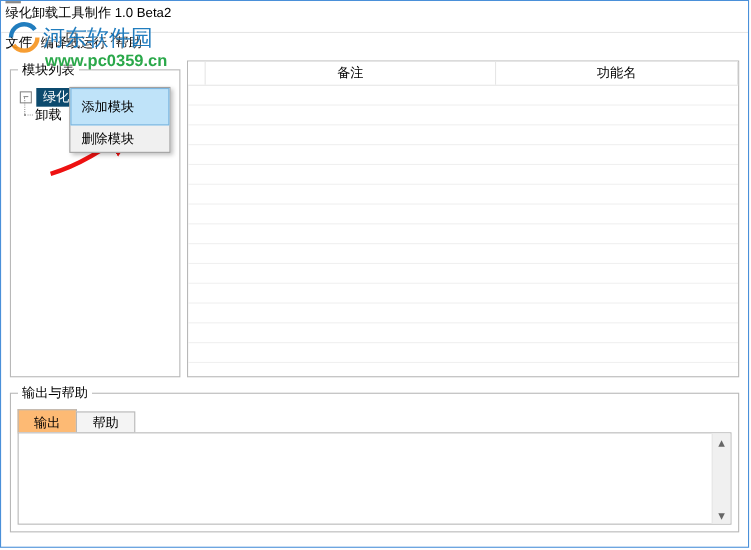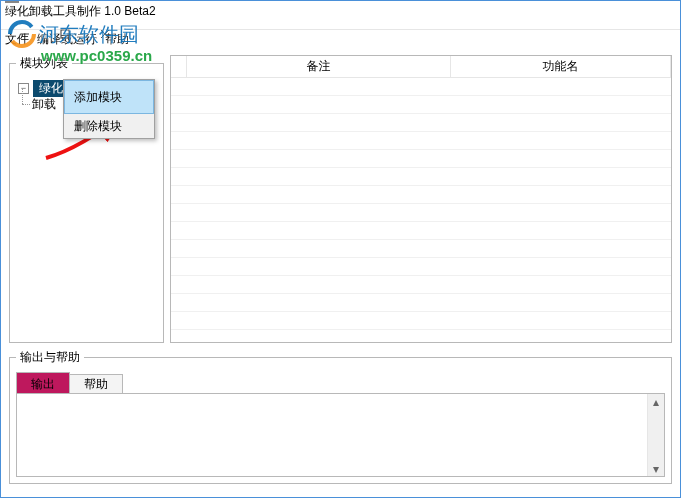--- a/index.html
+++ b/index.html
@@ -45,21 +45,21 @@
 .func-header .col { display: flex; align-items: center; justify-content: center; border-right: 1px solid #e6e6e6; color: #000; }
 .func-header .col.c1 { width: 16px; }
 .func-header .col.c2 { width: 220px; }
 .func-header .col.c3 { flex: 1; }
 .grid-rows { height: calc(100% - 22px); overflow: hidden; }
 .grid-rows .row { height: 18px; border-bottom: 1px solid #f0f0f0; }
 
 .bottom-area { margin-top: 6px; }
 .output-fieldset { }
 .tabs { display: flex; height: 22px; margin-bottom: -1px; }
-.tabs .tab { padding: 3px 14px; border: 1px solid #b8b8b8; background: #be185d; margin-right: -1px; }
+.tabs .tab { padding: 3px 14px; border: 1px solid #b8b8b8; background: #fdba74; margin-right: -1px; }
 .tabs .tab:not(.active) { background: #f4f4f4; border-bottom: 1px solid #b8b8b8; margin-top: 2px; padding-top: 1px; padding-bottom: 1px; }
 .tabs .tab.active { border-bottom: 1px solid #fff; }
 .output-body { border: 1px solid #b8b8b8; height: 84px; background: #fff; position: relative; }
 .vscroll { position: absolute; right: 0; top: 0; bottom: 0; width: 17px; background: #f0f0f0; display: flex; flex-direction: column; justify-content: space-between; align-items: center; border-left: 1px solid #e6e6e6; }
 .vscroll .sbtn { width: 15px; height: 15px; display: flex; align-items: center; justify-content: center; color: #666; }
 
 .watermark-logo { position: absolute; left: 6px; top: 18px; display: flex; align-items: center; opacity: 0.9; pointer-events: none; z-index: 20; }
 .watermark-logo .wl-icon { position: relative; width: 30px; height: 30px; }
 .watermark-logo .wl-txt { font-size: 20px; font-weight: normal; color: #0a6fb8; margin-left: 2px; font-family: "SimHei", sans-serif; text-shadow: 0 0 2px #fff; }
 .watermark-url { position: absolute; left: 40px; top: 46px; font-size: 15px; font-weight: bold; color: #2aa84a; pointer-events: none; z-index: 20; font-family: Arial, sans-serif; text-shadow: 0 0 2px #fff; }

